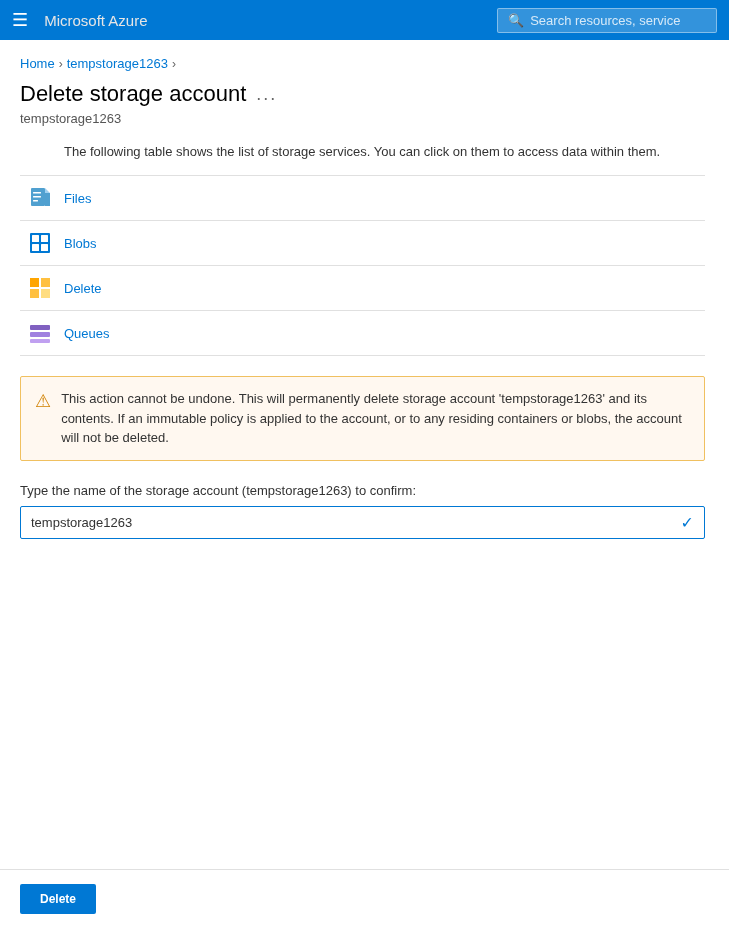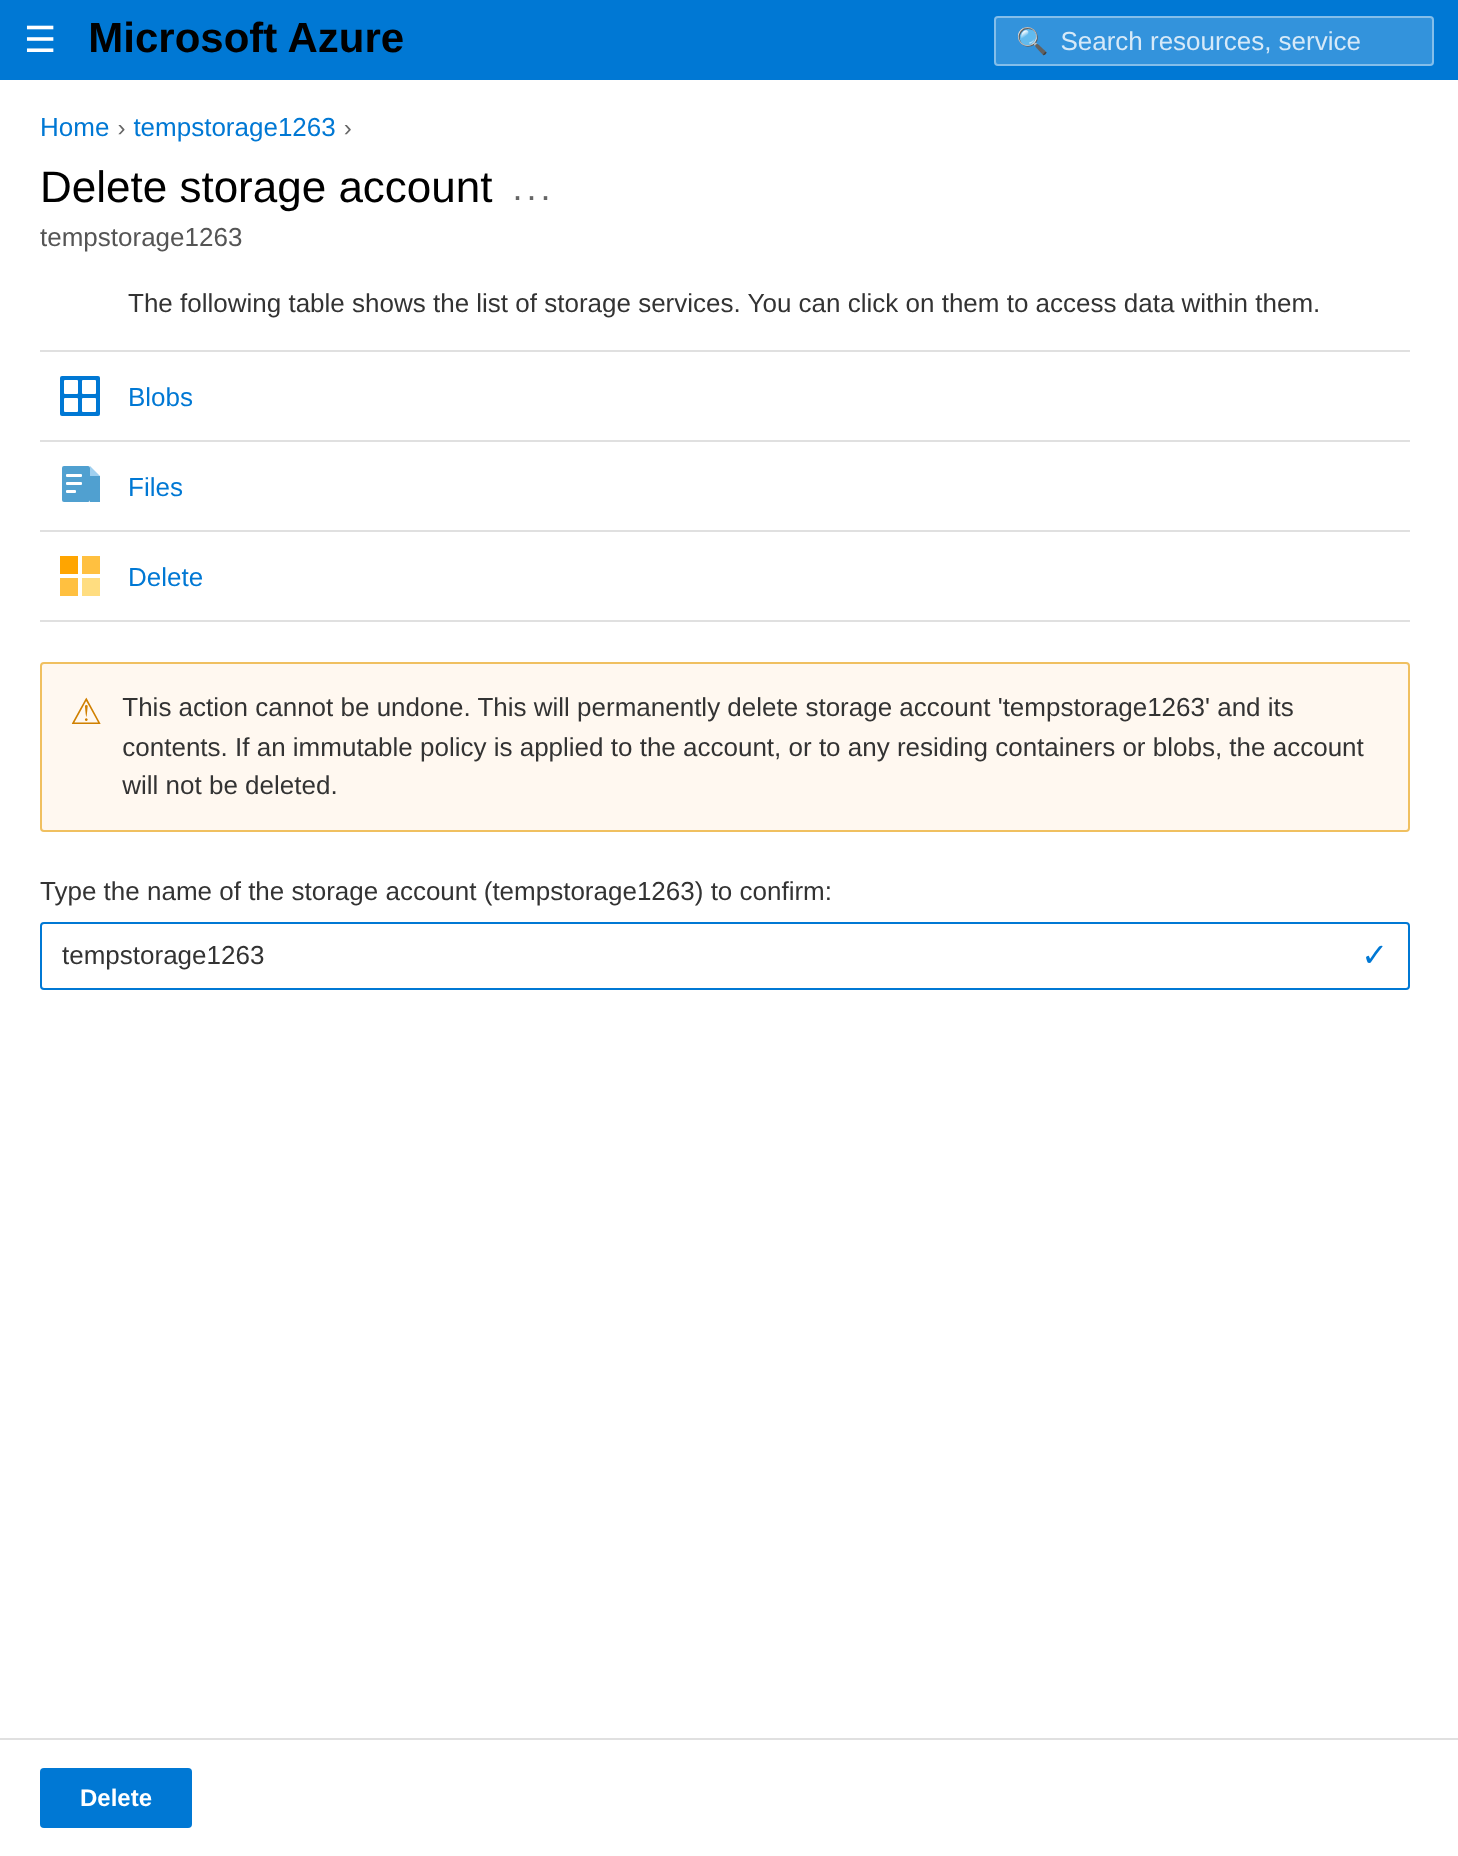--- a/index.html
+++ b/index.html
@@ -14,23 +14,23 @@
       padding: 0 12px;
       flex-shrink: 0;
     }
     .topnav-hamburger {
       color: #fff;
       font-size: 18px;
       margin-right: 16px;
       cursor: pointer;
     }
     .topnav-title {
-      color: #000000;
-      font-size: 21px;
-      font-weight: 700;
+      color: #e5e5e5;
+      font-size: 15px;
+      font-weight: 400;
       flex: 1;
     }
     .topnav-search {
       background: rgba(255,255,255,0.2);
       border: 1px solid rgba(255,255,255,0.4);
       border-radius: 2px;
       color: #fff;
       padding: 4px 10px;
       font-size: 13px;
       width: 220px;
@@ -224,51 +224,59 @@
     <span class="page-title-ellipsis">...</span>
   </div>
   <div class="page-subtitle">tempstorage1263</div>
 
   <div class="description-text">The following table shows the list of storage services. You can click on them to access data within them.</div>
 
   <div class="services-list">
 
     <div class="service-item">
       <svg class="service-icon" viewBox="0 0 24 24" xmlns="http://www.w3.org/2000/svg">
-        <rect x="2" y="2" width="20" height="20" rx="1" fill="#0078d4"></rect>
-        <rect x="4" y="4" width="7" height="7" fill="white" rx="0.5"></rect>
-        <rect x="13" y="4" width="7" height="7" fill="white" rx="0.5"></rect>
-        <rect x="4" y="13" width="7" height="7" fill="white" rx="0.5"></rect>
-        <rect x="13" y="13" width="7" height="7" fill="white" rx="0.5"></rect>
-      </svg>
-      <span class="service-label">Blobs</span>
-    </div>
-
-    <div class="service-item">
-      <svg class="service-icon" viewBox="0 0 24 24" xmlns="http://www.w3.org/2000/svg">
         <rect x="3" y="2" width="14" height="18" rx="1" fill="#50a0d0"></rect>
         <polygon points="17,2 22,7 17,7" fill="#a0d0f0"></polygon>
         <rect x="17" y="7" width="5" height="13" rx="0 1 1 0" fill="#50a0d0"></rect>
         <rect x="5" y="6" width="8" height="1.5" rx="0.5" fill="white"></rect>
         <rect x="5" y="10" width="8" height="1.5" rx="0.5" fill="white"></rect>
         <rect x="5" y="14" width="5" height="1.5" rx="0.5" fill="white"></rect>
       </svg>
       <span class="service-label">Files</span>
     </div>
 
     <div class="service-item">
       <svg class="service-icon" viewBox="0 0 24 24" xmlns="http://www.w3.org/2000/svg">
+        <rect x="2" y="2" width="20" height="20" rx="1" fill="#0078d4"></rect>
+        <rect x="4" y="4" width="7" height="7" fill="white" rx="0.5"></rect>
+        <rect x="13" y="4" width="7" height="7" fill="white" rx="0.5"></rect>
+        <rect x="4" y="13" width="7" height="7" fill="white" rx="0.5"></rect>
+        <rect x="13" y="13" width="7" height="7" fill="white" rx="0.5"></rect>
+      </svg>
+      <span class="service-label">Blobs</span>
+    </div>
+
+    <div class="service-item">
+      <svg class="service-icon" viewBox="0 0 24 24" xmlns="http://www.w3.org/2000/svg">
         <rect x="2" y="2" width="9" height="9" fill="#ffa500"></rect>
         <rect x="13" y="2" width="9" height="9" fill="#ffc040"></rect>
         <rect x="2" y="13" width="9" height="9" fill="#ffc040"></rect>
         <rect x="13" y="13" width="9" height="9" fill="#ffdd80"></rect>
       </svg>
       <span class="service-label">Delete</span>
     </div>
 
+    <div class="service-item">
+      <svg class="service-icon" viewBox="0 0 24 24" xmlns="http://www.w3.org/2000/svg">
+        <rect x="2" y="4" width="20" height="5" rx="1" fill="#8060c0"></rect>
+        <rect x="2" y="11" width="20" height="5" rx="1" fill="#a080e0"></rect>
+        <rect x="2" y="18" width="20" height="4" rx="1" fill="#c0a0f0"></rect>
+      </svg>
+      <span class="service-label">Queues</span>
+    </div>
   </div>
 
   <div class="warning-box">
     <span class="warning-icon">⚠</span>
     <span class="warning-text">This action cannot be undone. This will permanently delete storage account 'tempstorage1263' and its contents. If an immutable policy is applied to the account, or to any residing containers or blobs, the account will not be deleted.</span>
   </div>
 
   <div class="confirm-label">Type the name of the storage account (tempstorage1263) to confirm:</div>
   <div class="confirm-input-row">
     <input type="text" value="tempstorage1263" style="">

